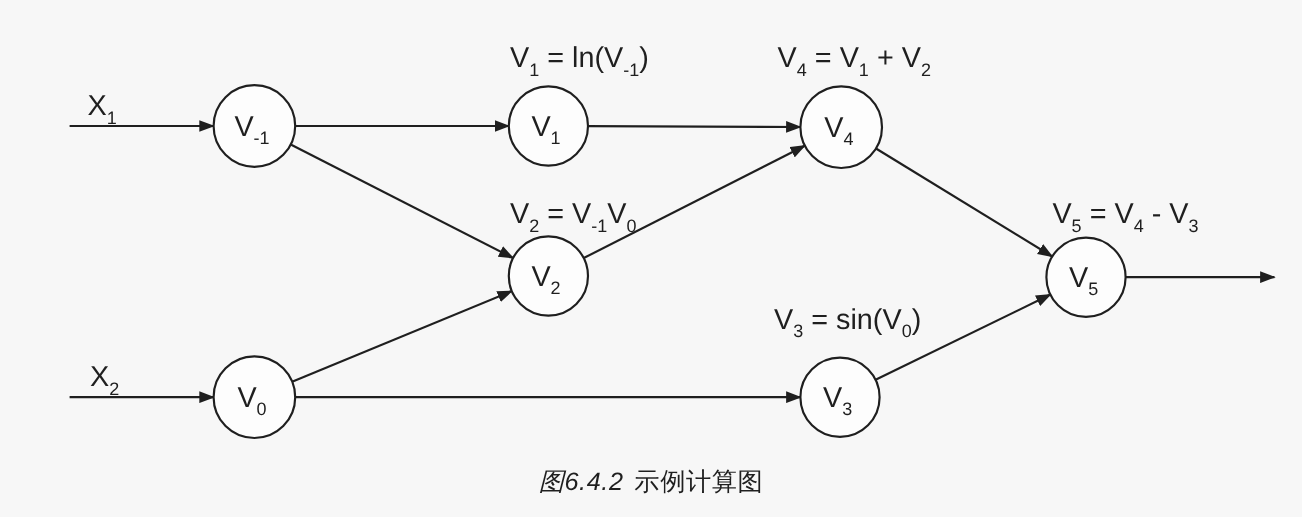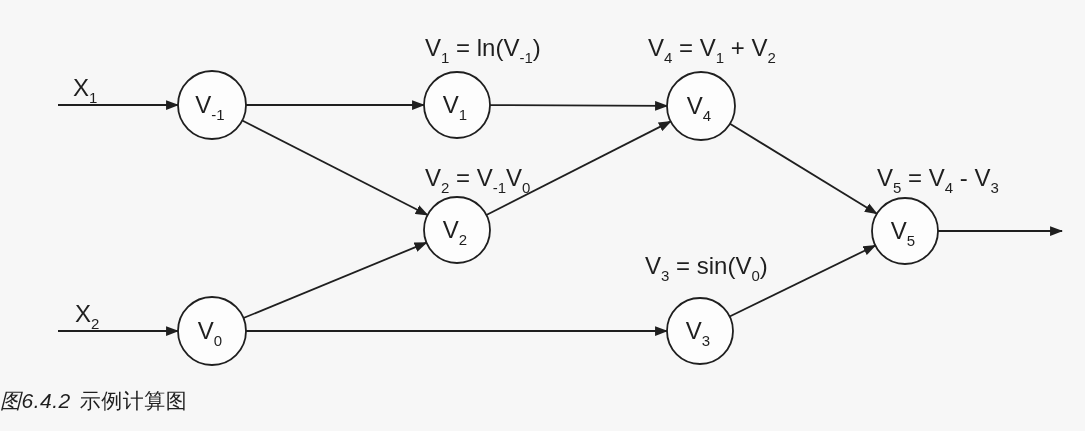--- a/index.html
+++ b/index.html
@@ -10,21 +10,21 @@
     overflow: hidden;
     font-family: "Liberation Sans", sans-serif;
   }
   .stage svg { position: absolute; left: 0; top: 0; display: block; }
   svg text { font-family: "Liberation Sans", sans-serif; }
   .caption {
     position: absolute;
     left: 0;
     top: 387px;
     width: 100%;
-    text-align: left;
+    text-align: center;
     font-size: 21px;
     letter-spacing: 0.5px;
   }
   .caption .fig-num { font-style: italic; }
   .caption .fig-title { font-style: normal; margin-left: 9px; }
 </style>
 </head>
 <body>
 
 <div class="stage" style="background: rgb(247, 247, 247);">

